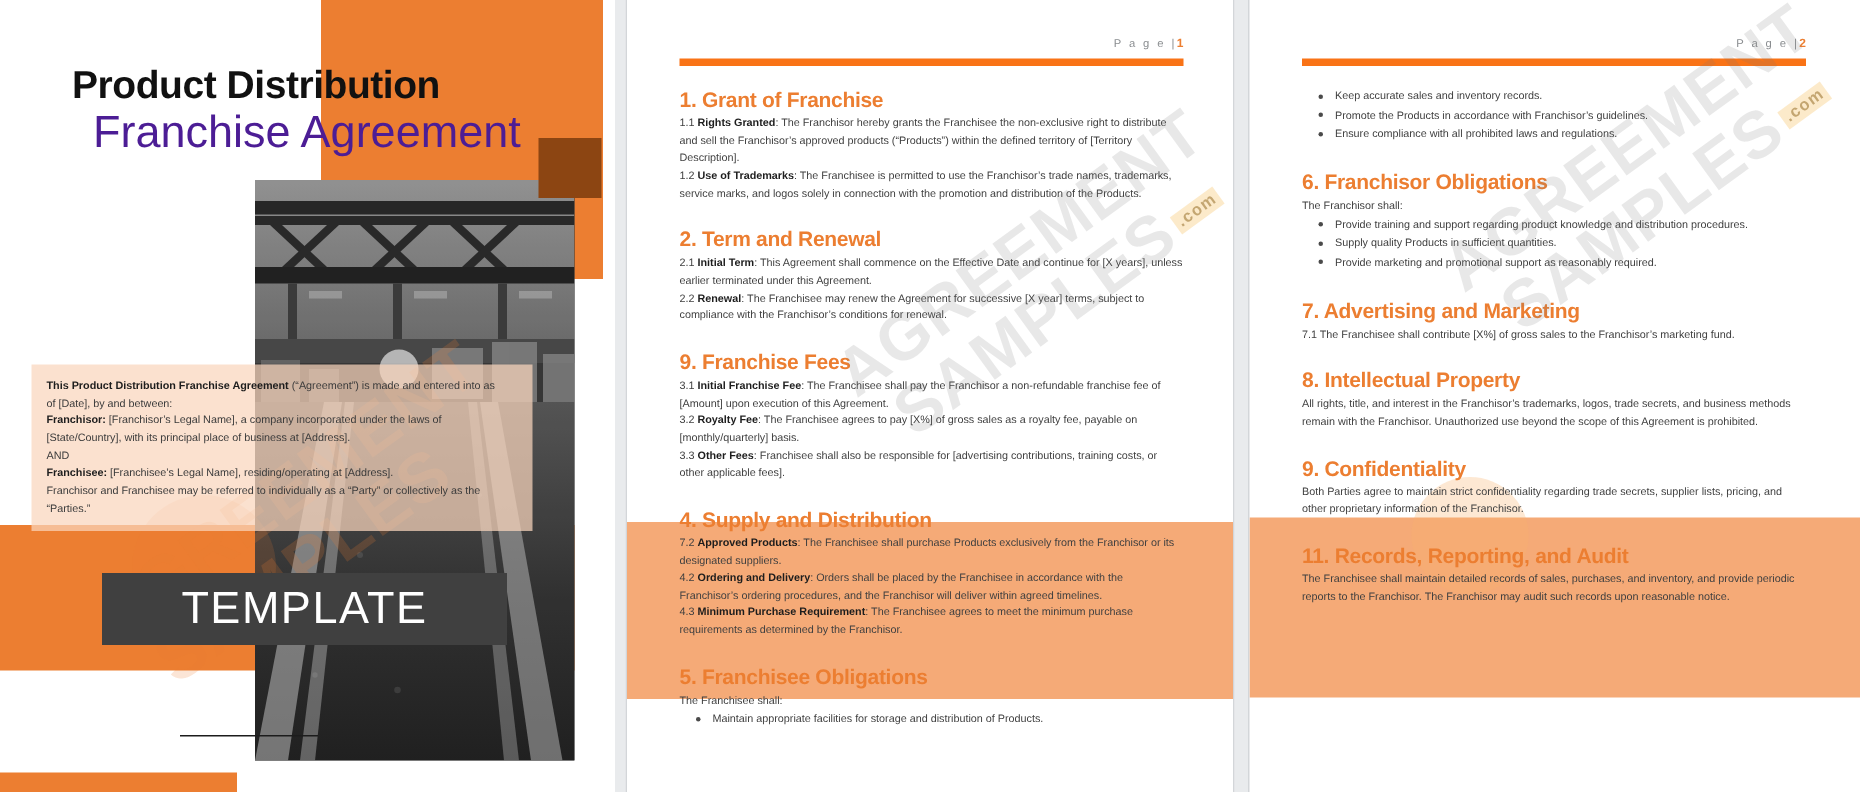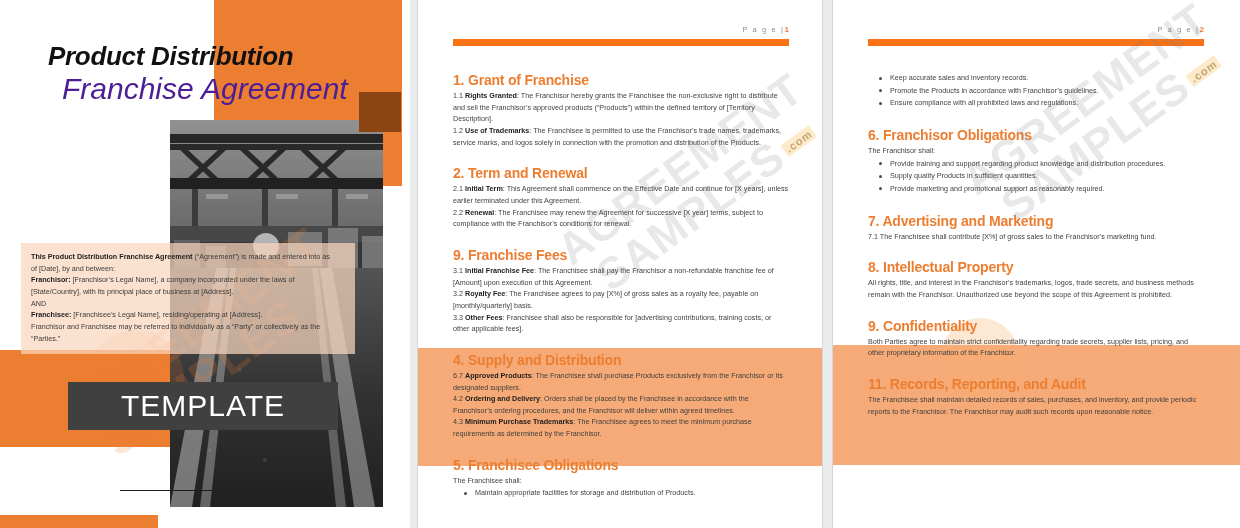--- a/index.html
+++ b/index.html
@@ -77,21 +77,20 @@
     left: 120px; top: 490px;
     width: 92px; height: 0;
     border-top: 1px solid #1c1c1c;
   }
 
   .cov-title {
     position: absolute;
     left: 48px; top: 42px;
     width: 330px;
     z-index: 5;
-    font-style: italic;
   }
   .cov-title-1 {
     margin: 0;
     font-size: 26px;
     font-weight: bold;
     color: #111111;
     letter-spacing: -0.3px;
     line-height: 1.12;
     white-space: nowrap;
   }
@@ -179,23 +178,23 @@
   
   .pg-inner {
     position: absolute;
     left: 35px; top: 18px;
     width: 336px;
   }
   .pg-header {
     position: relative;
     width: 336px;
     padding-bottom: 3px;
-    border-bottom: 7px solid #f97316;
+    border-bottom: 5px solid #f97316;
     text-align: right;
-    margin-bottom: 26px;
+    margin-bottom: 14px;
   }
   .pg-header .pg-label {
     font-size: 7.5px;
     color: #8a8d90;
     letter-spacing: 1.6px;
   }
   .pg-header .pg-num {
     font-size: 8px;
     color: #ec7e31;
     font-weight: bold;
@@ -392,23 +391,23 @@
       <div class="sec-gap"></div>
 
       <h2 class="sec">9. Franchise Fees</h2>
       <p class="body"><span>3.1 </span><b>Initial Franchise Fee</b><span>: The Franchisee shall pay the Franchisor a non-refundable franchise fee of [Amount] upon execution of this Agreement.</span></p>
       <p class="body"><span>3.2 </span><b>Royalty Fee</b><span>: The Franchisee agrees to pay [X%] of gross sales as a royalty fee, payable on [monthly/quarterly] basis.</span></p>
       <p class="body"><span>3.3 </span><b>Other Fees</b><span>: Franchisee shall also be responsible for [advertising contributions, training costs, or other applicable fees].</span></p>
 
       <div class="sec-gap"></div>
 
       <h2 class="sec">4. Supply and Distribution</h2>
-      <p class="body"><span>6.7 </span><b>Approved Products</b><span>: The Franchisee shall purchase Products exclusively from the Franchisor or its designated suppliers.</span></p>
+      <p class="body"><span>7.2 </span><b>Approved Products</b><span>: The Franchisee shall purchase Products exclusively from the Franchisor or its designated suppliers.</span></p>
       <p class="body"><span>4.2 </span><b>Ordering and Delivery</b><span>: Orders shall be placed by the Franchisee in accordance with the Franchisor’s ordering procedures, and the Franchisor will deliver within agreed timelines.</span></p>
-      <p class="body"><span>4.3 </span><b>Minimum Purchase Trademarks</b><span>: The Franchisee agrees to meet the minimum purchase requirements as determined by the Franchisor.</span></p>
+      <p class="body"><span>4.3 </span><b>Minimum Purchase Requirement</b><span>: The Franchisee agrees to meet the minimum purchase requirements as determined by the Franchisor.</span></p>
 
       <div class="sec-gap"></div>
 
       <h2 class="sec">5. Franchisee Obligations</h2>
       <p class="body">The Franchisee shall:</p>
       <ul class="bullets">
         <li>Maintain appropriate facilities for storage and distribution of Products.</li>
       </ul>
     </div>
   </div>

